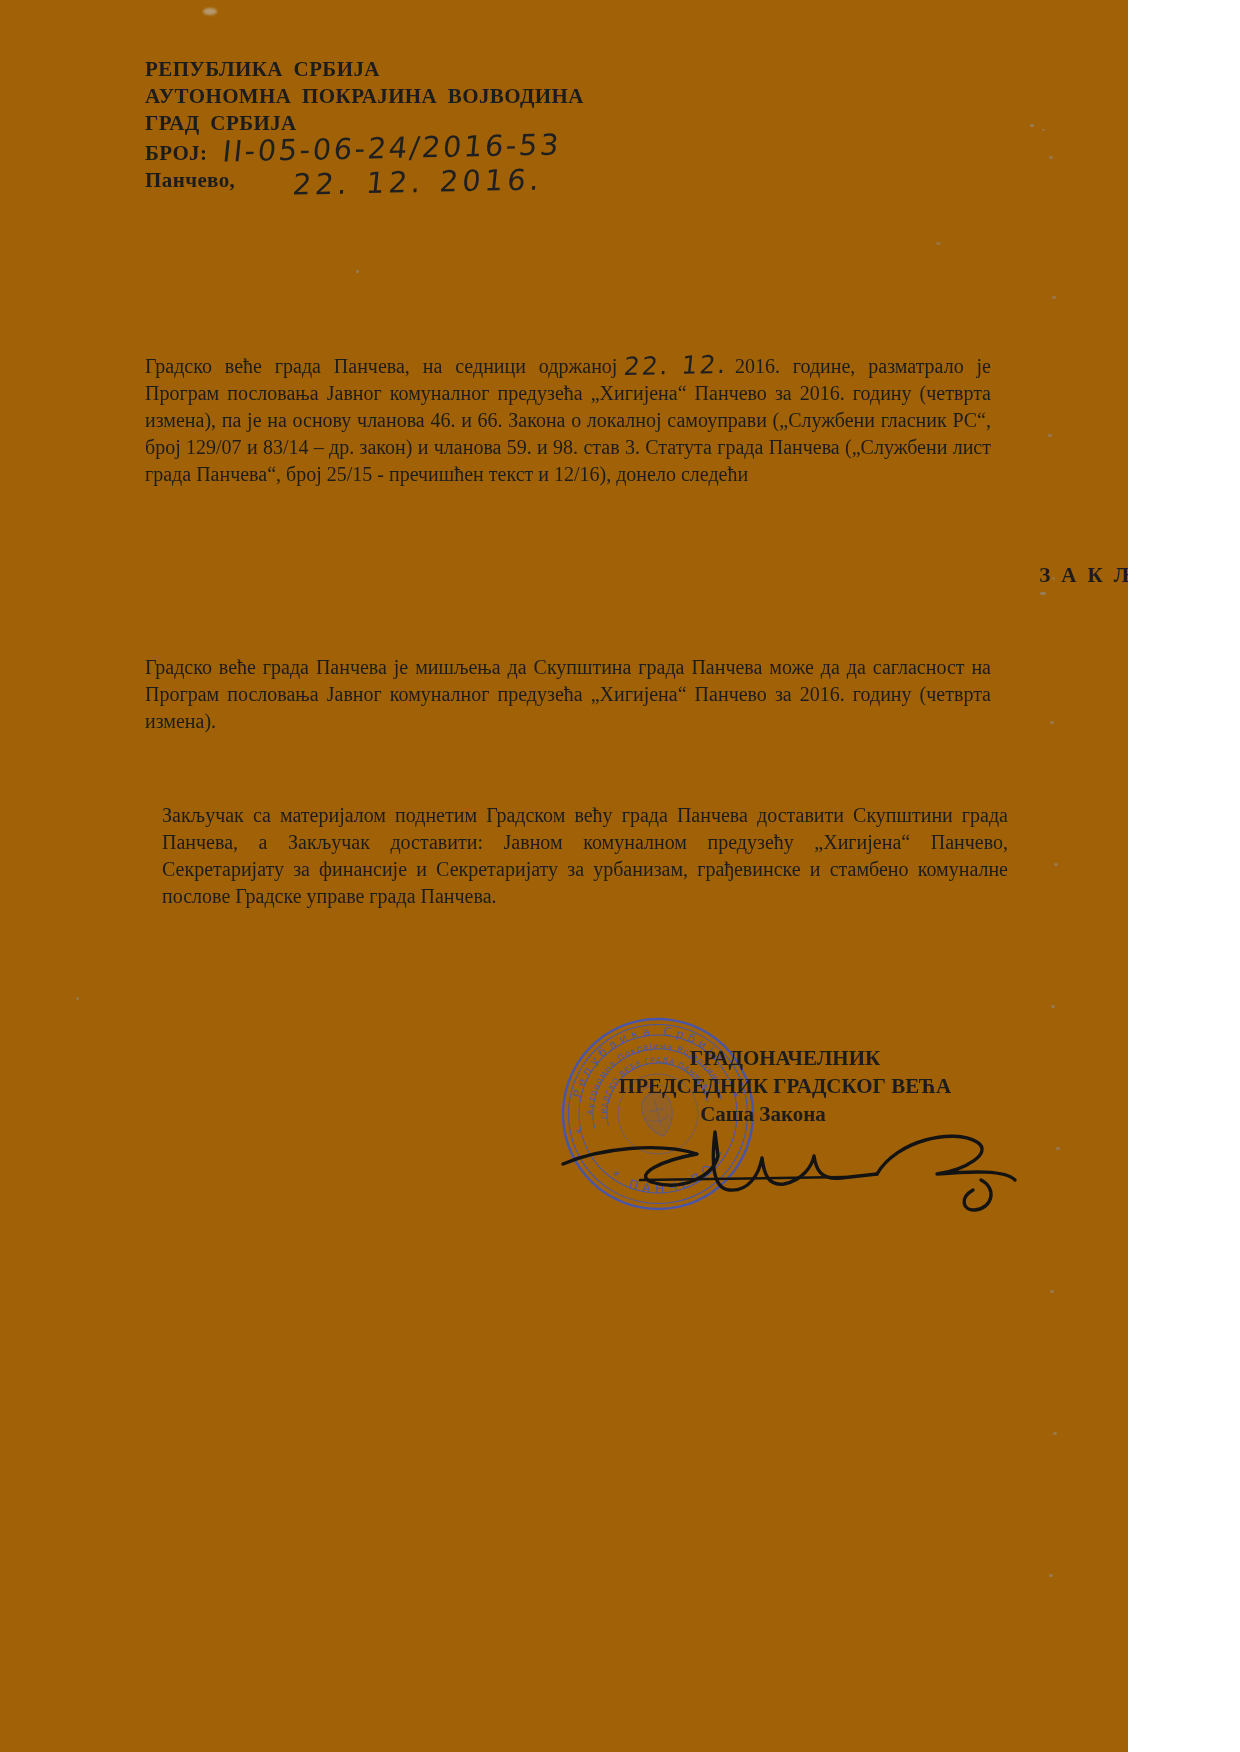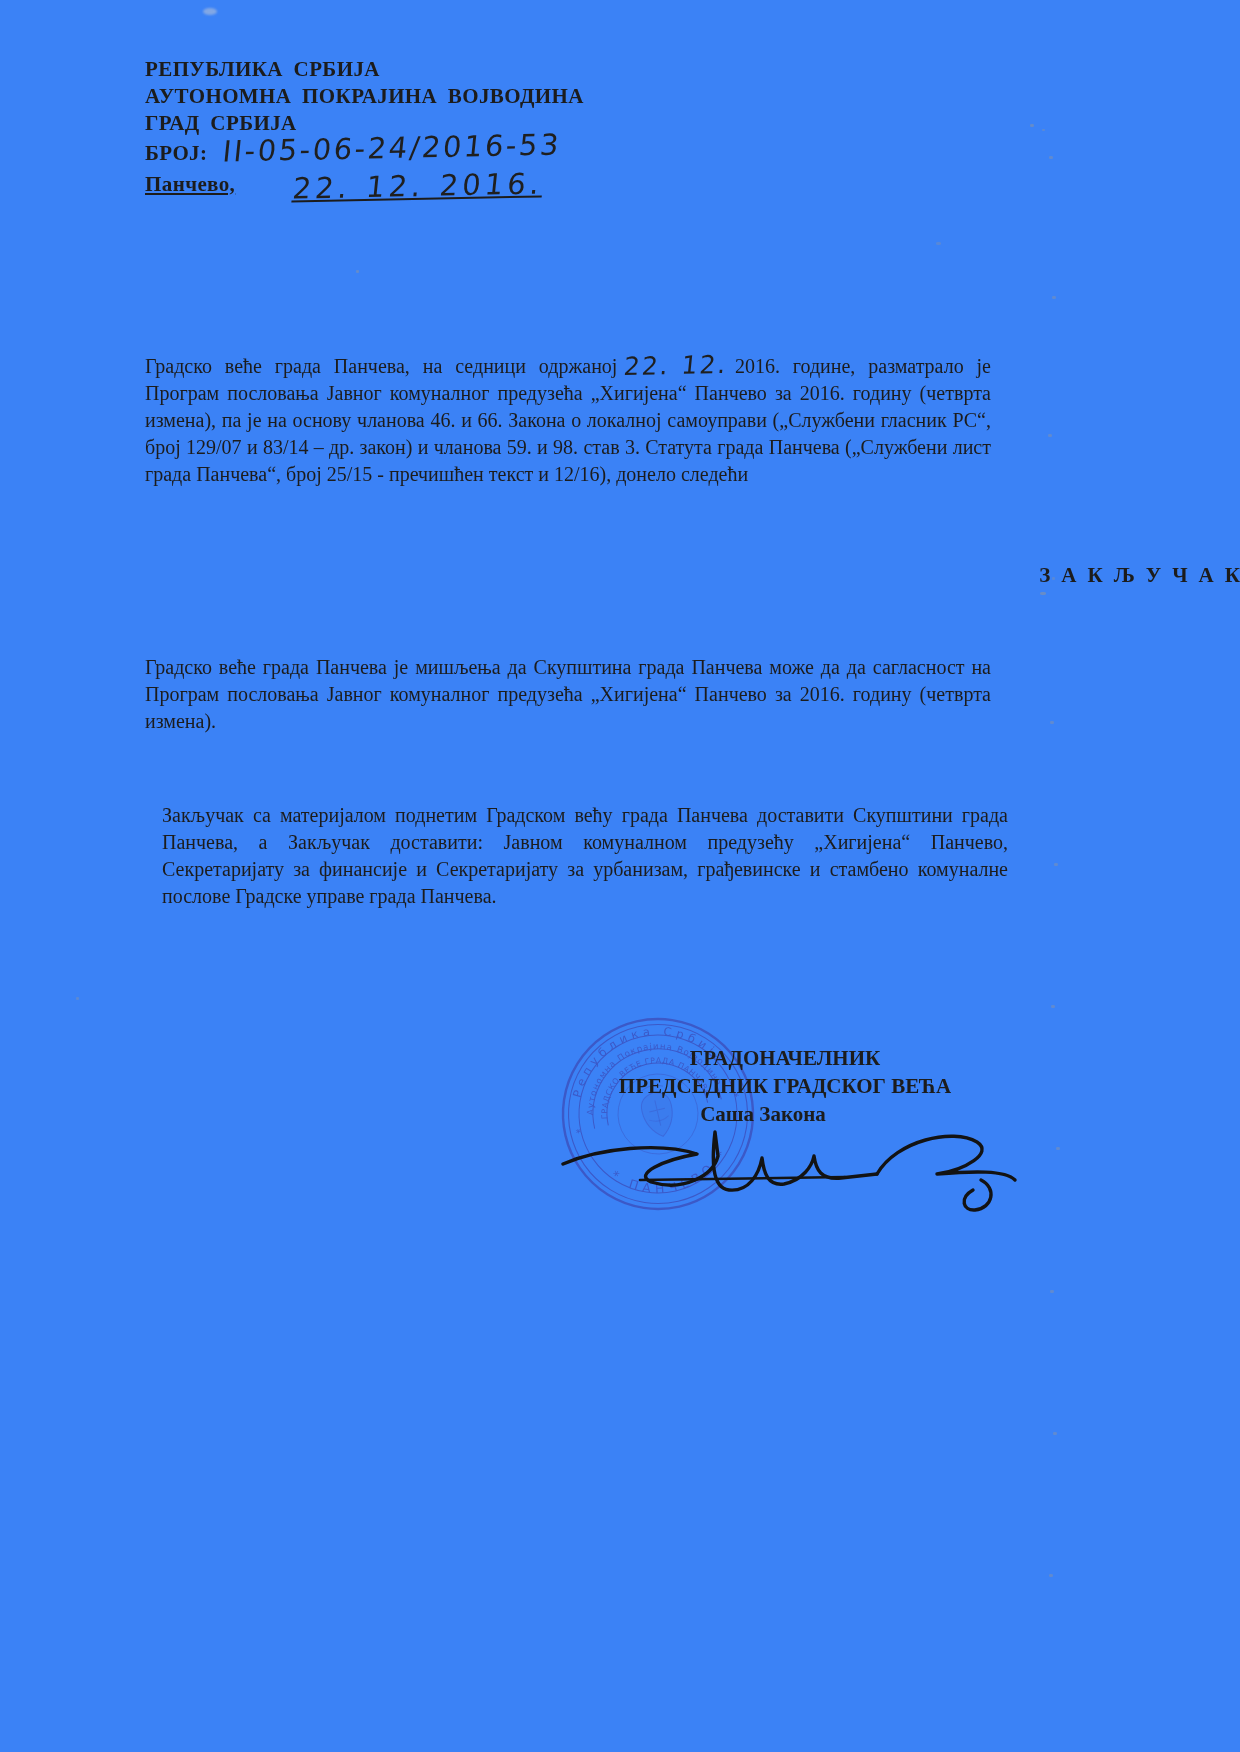--- a/index.html
+++ b/index.html
@@ -1,25 +1,25 @@
 <!DOCTYPE html>
 <html><head>
 <meta charset="utf-8">
 <style>
   html,body{margin:0;padding:0;background:#ffffff;}
   .page{
-    position:relative;width:1240px;height:1752px;background:#3b82f6;
+    position:relative;width:1128px;height:1752px;background:#a16207;
     font-family:"Liberation Serif","DejaVu Serif",serif;color:#1c1c1c;
     overflow:hidden;
   }
   
   .letterhead{position:absolute;left:145px;top:56px;font-weight:bold;font-size:21px;line-height:27px;word-spacing:5px;letter-spacing:.4px;}
   .lh-row{white-space:nowrap;}
   .num-row{display:flex;align-items:baseline;height:30px;}
-  .place-row{display:flex;align-items:center;height:34px;text-decoration:underline;}
+  .place-row{display:flex;align-items:flex-start;height:34px;}
   .hand{
     font-family:"DejaVu Sans",sans-serif;font-weight:400;color:#1f1f1f;
     transform:skewX(-7deg) rotate(-1.2deg);display:inline-block;
     letter-spacing:2.5px;word-spacing:2px;
   }
   .hand-number{font-size:29px;margin-left:16px;position:relative;top:-2px;}
   .hand-date{font-size:29px;margin-left:58px;position:relative;top:2px;letter-spacing:4px;}
   .hand-inline{font-size:25px;letter-spacing:2px;margin:0 7px;position:relative;top:1px;}
   
   .bodytext{position:absolute;left:145px;width:846px;font-size:20px;line-height:27px;text-align:justify;}

